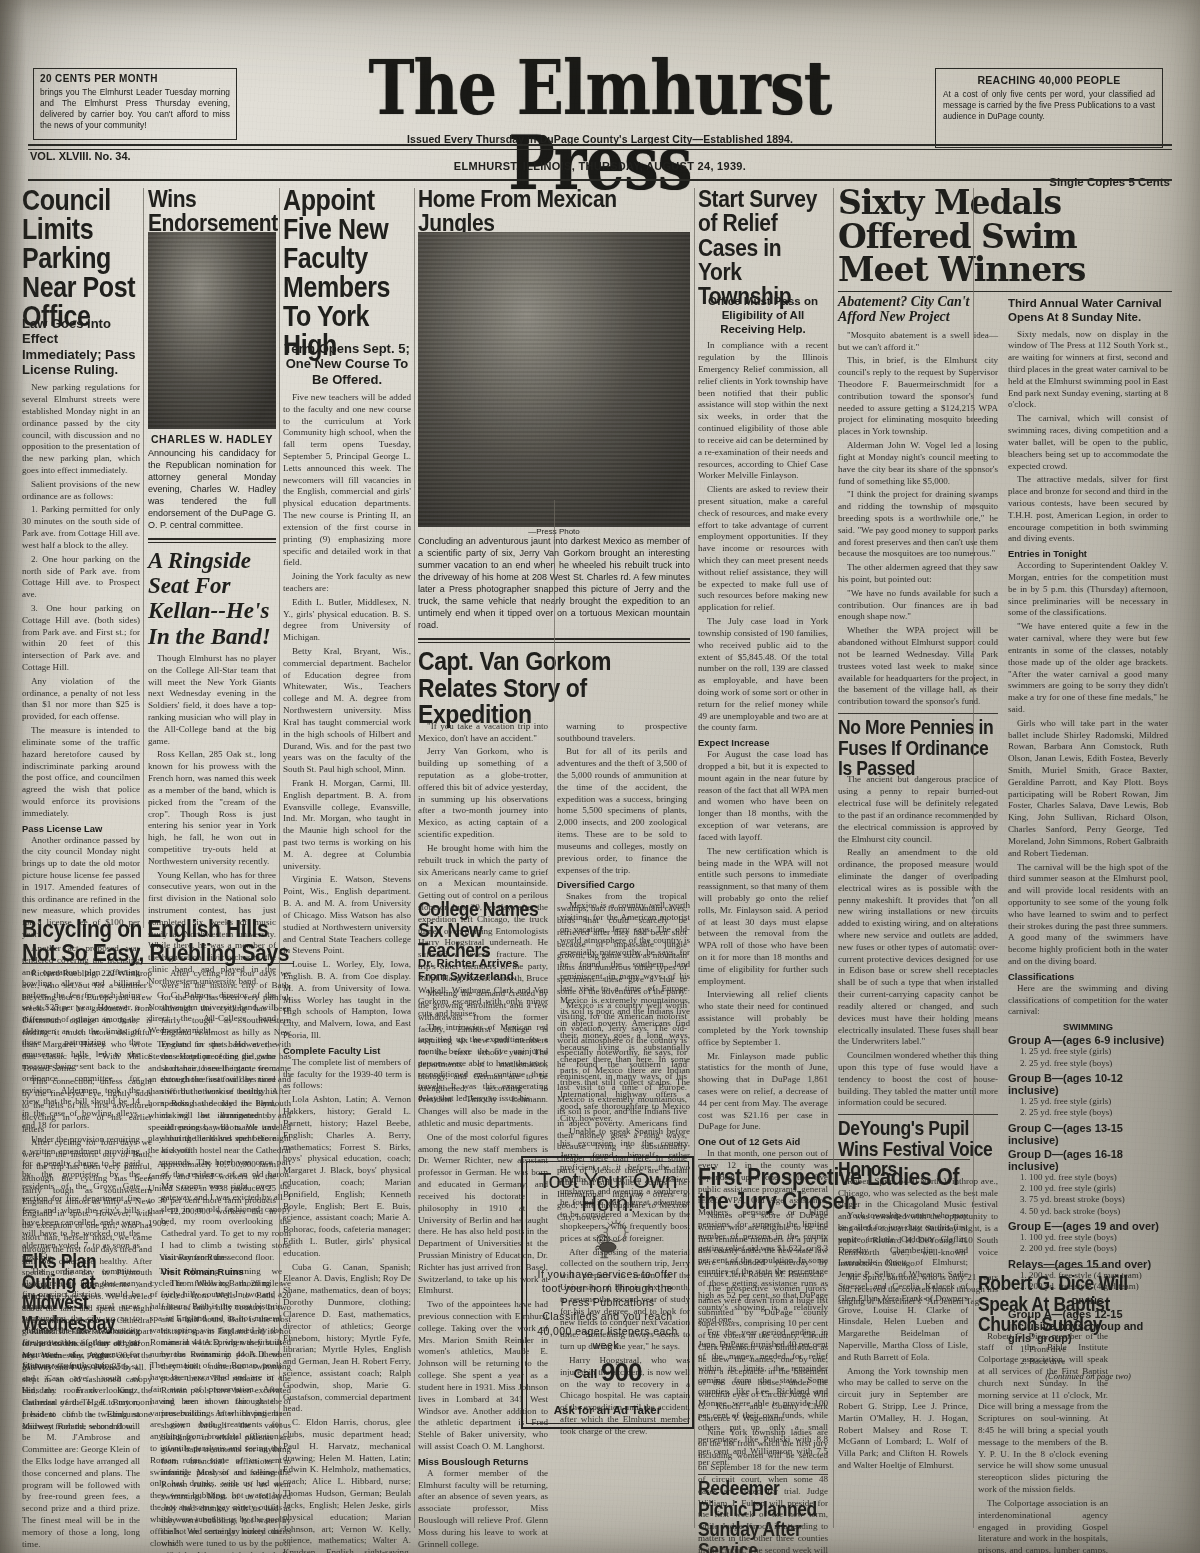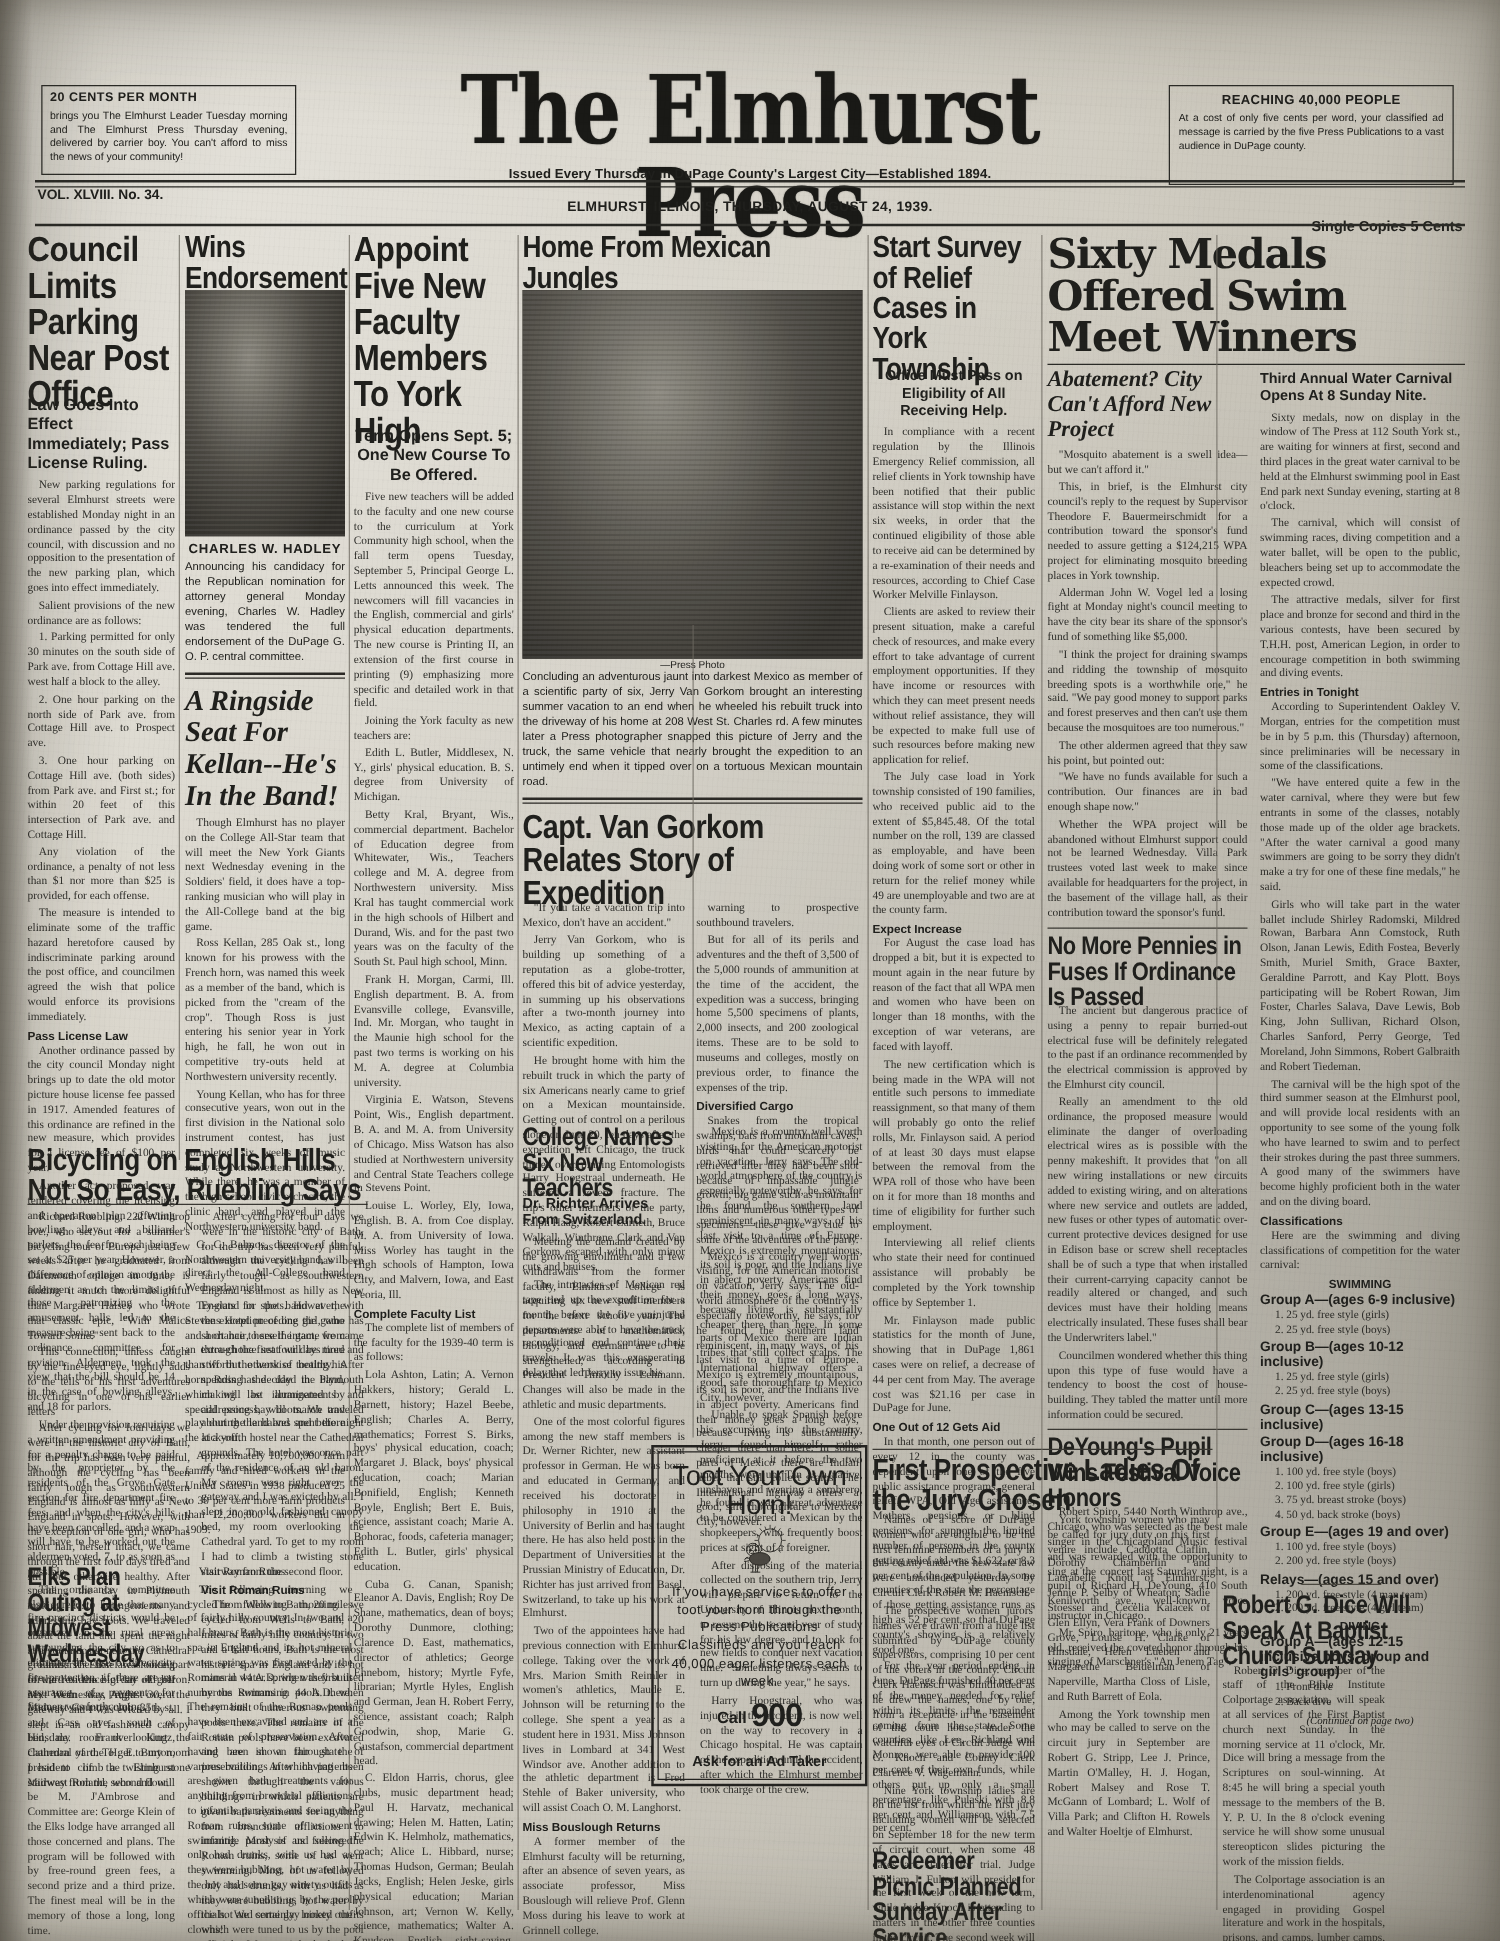--- a/index.html
+++ b/index.html
@@ -56,21 +56,21 @@
   h1.hl.xs{font-size:17.5px;}
   h2.dek{font-family:"Liberation Sans",sans-serif;font-weight:700;font-size:13px;
     line-height:1.18;margin:5px 0 5px 0;text-align:center;}
   h2.dek.left{text-align:left;}
   h3.sub{font-family:Liberation Sans, sans-serif;font-weight:700;font-size:11.5px;
     line-height:1.2;margin:3px 0 4px 0;}
 
   .serifhead{font-family:"DejaVu Serif",serif;font-weight:700;font-size:33px;line-height:1.02;
     letter-spacing:-1px;margin:0;}
   .italhead{font-family:"Liberation Serif",serif;font-style:italic;font-weight:700;
-    font-size:18px;line-height:1.1;margin:0;}
+    font-size:14px;line-height:1.1;margin:0;}
   .italhead.l{font-size:23px;}
 
   p.body{font-family:"Liberation Serif",serif;font-size:9.1px;line-height:1.30;
     text-align:justify;margin:0 0 2px 0;text-indent:9px;
     filter:blur(.18px);opacity:.92;}
   .cap{font-family:"Liberation Sans",sans-serif;font-size:9px;line-height:1.33;text-align:justify;}
   .credit{font-family:"Liberation Sans",sans-serif;font-size:8px;text-align:center;}
 
   .photo{background:
       radial-gradient(ellipse at 40% 28%, #8d8a80 0%, #4d4a43 48%, #2e2c27 85%),

